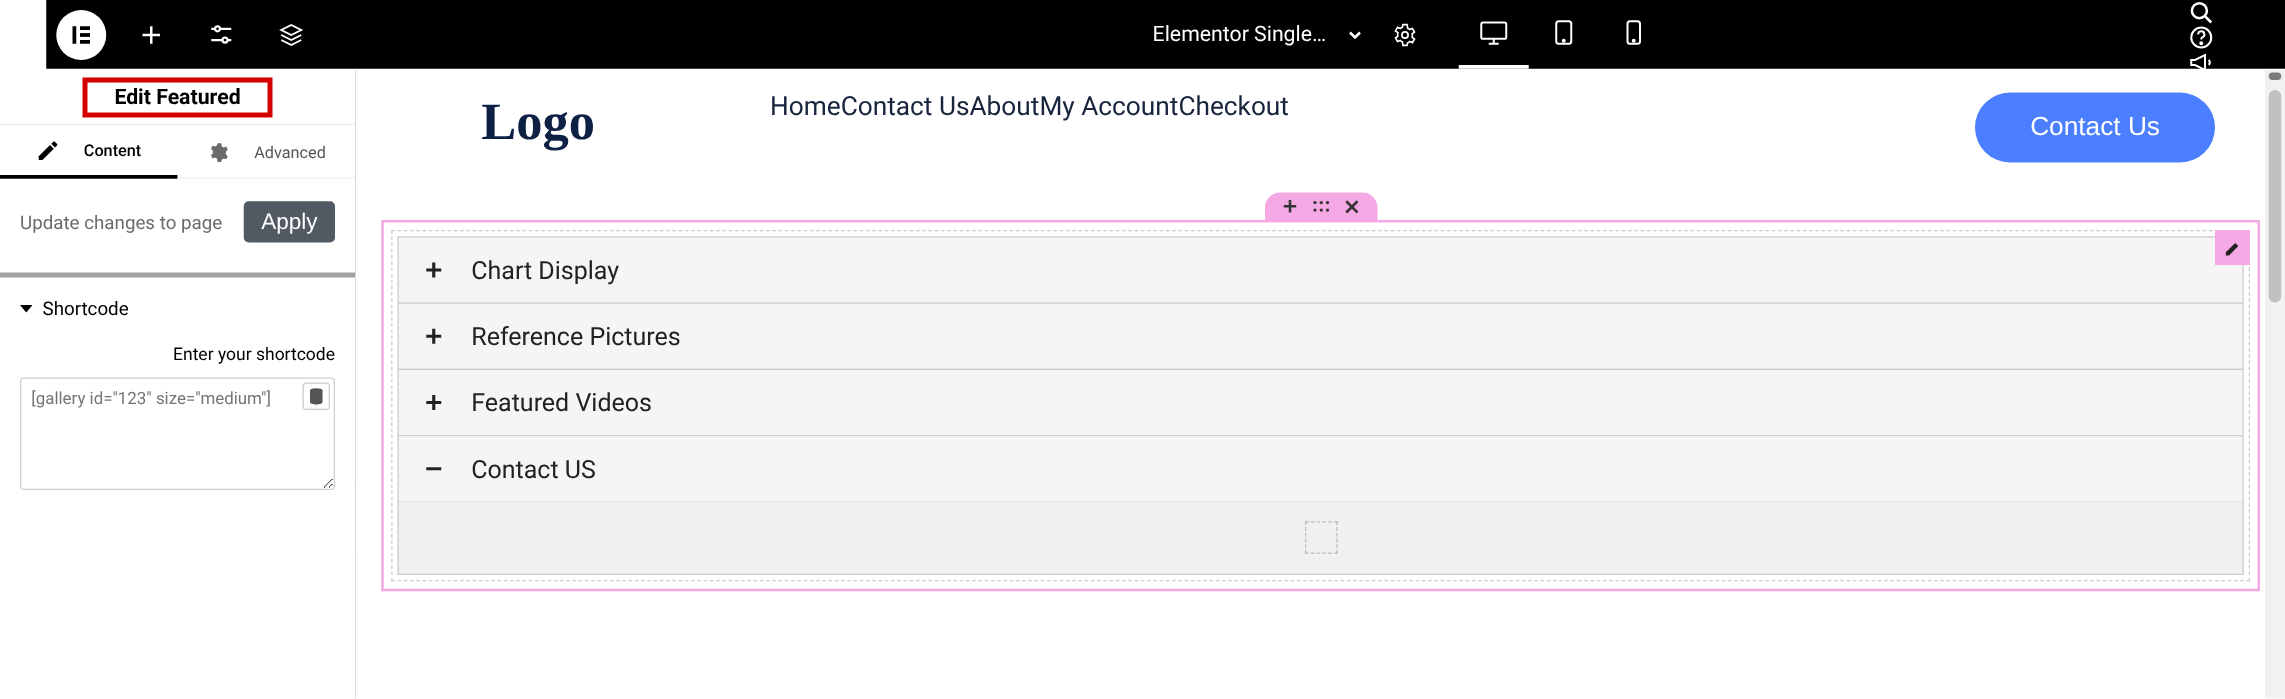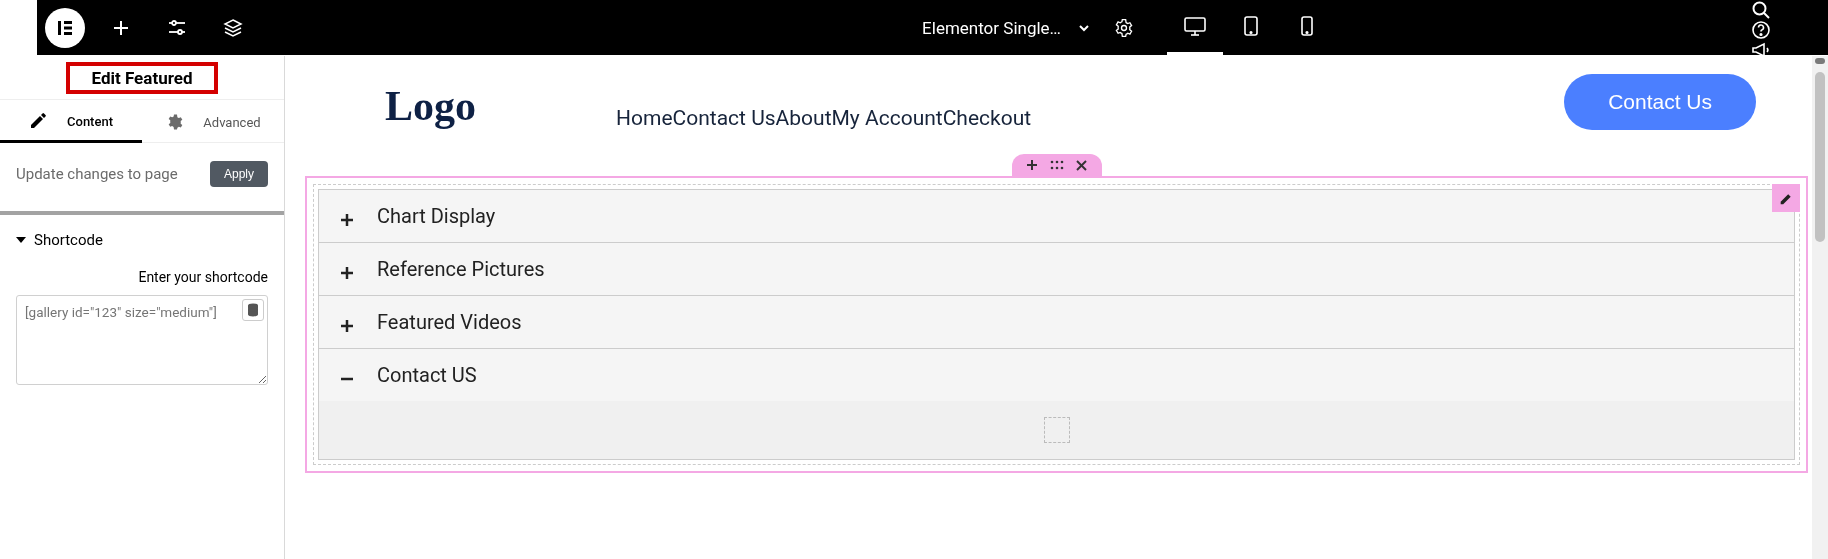--- a/index.html
+++ b/index.html
@@ -27,47 +27,47 @@
   
   .panel { width:285px; border-right:1px solid #d9d9d9; display:flex; flex-direction:column; background:#fff; }
   .panel-title-wrap { height:44px; display:flex; align-items:center; justify-content:center; border-bottom:1px solid #eee; }
   .panel-title-box { border:4px solid #d40000; padding:2px 22px; font-weight:700; font-size:17px; }
   .panel-tabs { display:flex; }
   .panel-tab { flex:1; display:flex; flex-direction:row; align-items:center; justify-content:center; gap:20px; padding:12px 0 10px; font-size:13px; color:#565656; cursor:pointer; border-bottom:1px solid #eee; }
   .panel-tab.active { border-bottom:3px solid #000; color:#000; font-weight:500; }
   .panel-body { padding:16px; }
   .update-row { display:flex; align-items:center; justify-content:space-between; padding-bottom:24px; border-bottom:4px solid #a3a3a3; margin:-2px -16px 16px; padding-left:16px; padding-right:16px; padding-top:4px;}
   .update-row span { color:#6b6b6b; font-size:15px; }
-  .apply-btn { background:#515962; color:#fff; border:none; padding:6px 14px; border-radius:4px; font-size:12px; cursor:pointer; }
+  .apply-btn { background:#515962; color:#fff; border:none; padding:6px 14px; border-radius:4px; font-size:18px; cursor:pointer; }
   .section-head { display:flex; align-items:center; gap:8px; font-weight:400; font-size:15px; margin-bottom:20px; cursor:pointer; }
   .field-label { font-size:14px; color:#000000; margin-bottom:10px;text-align:right; }
   .textarea-wrap { position:relative; }
   .shortcode-area { width:100%; height:90px; border:1px solid #d0d0d0; border-radius:3px; padding:8px 28px 8px 8px; font-size:13.5px; resize:both; font-family:inherit; color:#555; }
   .dyn-btn { position:absolute; top:4px; right:4px; width:22px; height:22px; border:1px solid #ccc; border-radius:3px; display:flex; align-items:center; justify-content:center; font-size:12px; cursor:pointer; background:#fff; }
 
   .collapse-handle { position:absolute; left:285px; top:330px; width:14px; height:60px; border:1px solid #ccc; border-left:none; border-radius:0 4px 4px 0; background:#fff; display:flex; align-items:center; justify-content:center; cursor:pointer; font-size:12px; color:#555; }
 
   
   .canvas-wrap { flex:1; position:relative; background:#fff; overflow:hidden; }
   .canvas-scroll { position:absolute; right:0; top:0; bottom:0; width:16px; background:#f1f1f1; }
   .canvas-scroll::before { content:""; position:absolute; top:2px; left:3px; right:3px; height:6px; background:#7a7a7a; border-radius:3px; }
   .canvas-scroll-thumb { position:absolute; top:16px; left:3px; right:3px; height:170px; background:#c1c1c1; border-radius:5px; }
 
-  .page-head { display:flex; align-items:flex-end; padding:18px 72px 24px 100px; gap:60px; }
+  .page-head { display:flex; align-items:flex-start; padding:18px 56px 24px 100px; gap:60px; }
   .site-logo { font-family: Georgia, "Times New Roman", serif; font-size:42px; font-weight:800; color:#0e2145; }
   .nav { display:flex; margin-left:80px; }
   .nav a { color:#17243b; font-size:21px; text-decoration:none; cursor:pointer; }
   .contact-btn { margin-left:auto; background:#4b7fff; color:#fff; border:none; padding:16px 44px; border-radius:999px; font-size:21px; cursor:pointer; }
 
   
   .sec-handle { display:flex; align-items:center; justify-content:center; gap:12px; height:22px; width:90px; margin:0 auto; background:#f4a8e4; border-radius:12px 12px 0 0; position:relative; top:0; }
   .sec-handle span { display:flex; align-items:center; justify-content:center; color:#333; cursor:pointer; }
   .sec-border { margin:0 20px 10px 20px; border:2px solid #f4a8e4; padding:6px; position:relative; }
   .sec-inner { border:1px dashed #ccc; padding:4px; position:relative; }
-  .acc-item { border:1px solid #ccc; background:#f5f5f5; display:flex; align-items:flex-end; gap:20px; padding:14px 20px; font-size:20px; color:#222; cursor:pointer; margin-bottom:-1px; }
+  .acc-item { border:1px solid #ccc; background:#f5f5f5; display:flex; align-items:center; gap:20px; padding:14px 20px; font-size:20px; color:#222; cursor:pointer; margin-bottom:-1px; }
   .acc-item .toggle { width:18px; text-align:center; font-weight:900; }
   .acc-content { border:1px solid #ccc; border-top:none; padding:16px; background:#f0f0f0; min-height:44px; display:flex; align-items:center; justify-content:center; }
   .placeholder-box { width:26px; height:26px; border:1px dashed #bbb; }
   .edit-pencil { position:absolute; right:-1px; top:-1px; width:28px; height:28px; background:#f4a8e4; display:flex; align-items:center; justify-content:center; cursor:pointer; color:#222; }
 
   svg { display:block; }
 </style>
 </head>
 <body>
 

